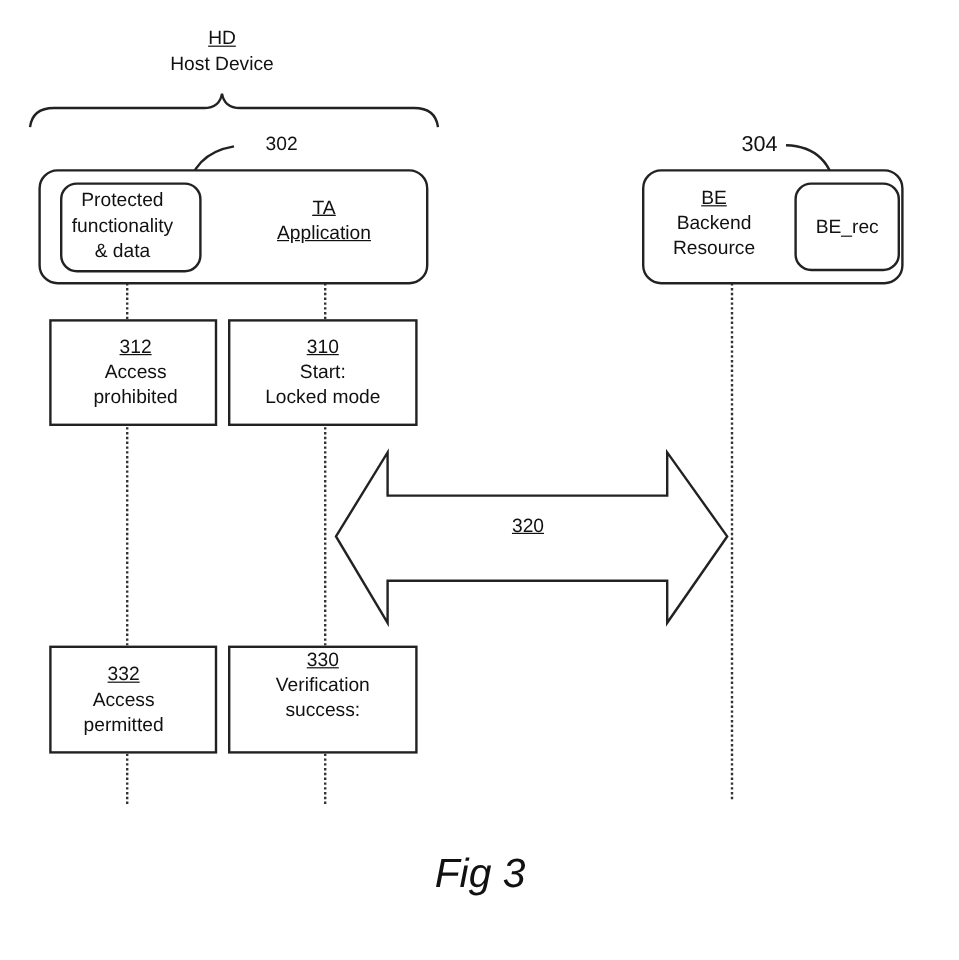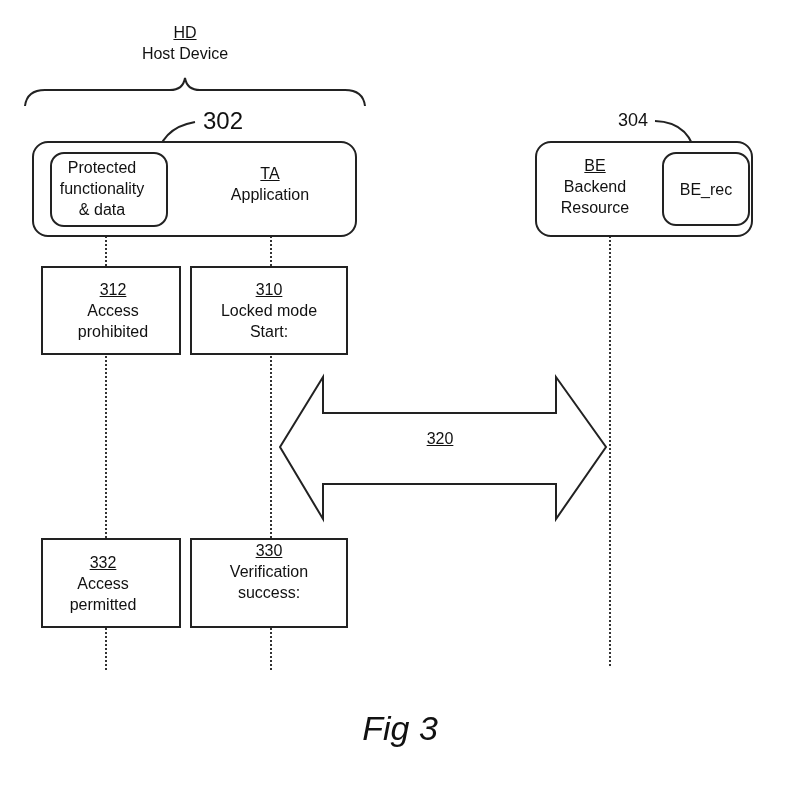--- a/index.html
+++ b/index.html
@@ -25,31 +25,31 @@
   <path d="M655,121 Q692,122 697,162" fill="none" stroke="#222" stroke-width="2"></path>
 
   <path d="M280,447 L323,377 L323,413 L556,413 L556,377 L606,447 L556,519 L556,484 L323,484 L323,519 Z" fill="#fff" stroke="#222" stroke-width="2"></path>
 </svg>
 
 <div class="t" style="left:135px;top:22px;width:100px;">
   <div class="u">HD</div>
   <div>Host Device</div>
 </div>
 
-<div class="t" style="left:198px;top:110px;width:50px;font-size:24px;">302</div>
+<div class="t" style="left:198px;top:110px;width:50px;font-size:16px;text-align:right;">302</div>
 <div class="t" style="left:608px;top:110px;width:50px;font-size:18px;">304</div>
 
 <div class="rbox" style="left:32px;top:141px;width:325px;height:96px;"></div>
 <div class="rbox" style="left:50px;top:152px;width:118px;height:75px;border-radius:14px;"></div>
 <div class="t" style="left:50px;top:157px;width:104px;">
   <div>Protected</div>
   <div>functionality</div>
   <div>&amp; data</div>
 </div>
-<div class="t" style="left:200px;top:163px;width:140px;">
+<div class="t" style="left:200px;top:163px;width:140px;text-decoration:underline;">
   <div class="u">TA</div>
   <div>Application</div>
 </div>
 
 <div class="rbox" style="left:535px;top:141px;width:218px;height:96px;"></div>
 <div class="rbox" style="left:662px;top:152px;width:88px;height:74px;border-radius:14px;"></div>
 <div class="t" style="left:662px;top:179px;width:88px;">BE_rec</div>
 <div class="t" style="left:540px;top:155px;width:110px;">
   <div class="u">BE</div>
   <div>Backend</div>
@@ -59,22 +59,22 @@
 <div class="box" style="left:41px;top:266px;width:140px;height:89px;"></div>
 <div class="t" style="left:41px;top:279px;width:144px;">
   <div class="u">312</div>
   <div>Access</div>
   <div>prohibited</div>
 </div>
 
 <div class="box" style="left:190px;top:266px;width:158px;height:89px;"></div>
 <div class="t" style="left:190px;top:279px;width:158px;">
   <div class="u">310</div>
+  <div>Start:</div>
   <div>Locked mode</div>
-  <div>Start:</div>
 </div>
 
 <div class="t" style="left:290px;top:428px;width:300px;">
   <div class="u">320</div>
 </div>
 
 <div class="box" style="left:41px;top:538px;width:140px;height:90px;"></div>
 <div class="t" style="left:41px;top:552px;width:124px;">
   <div class="u">332</div>
   <div>Access</div>

